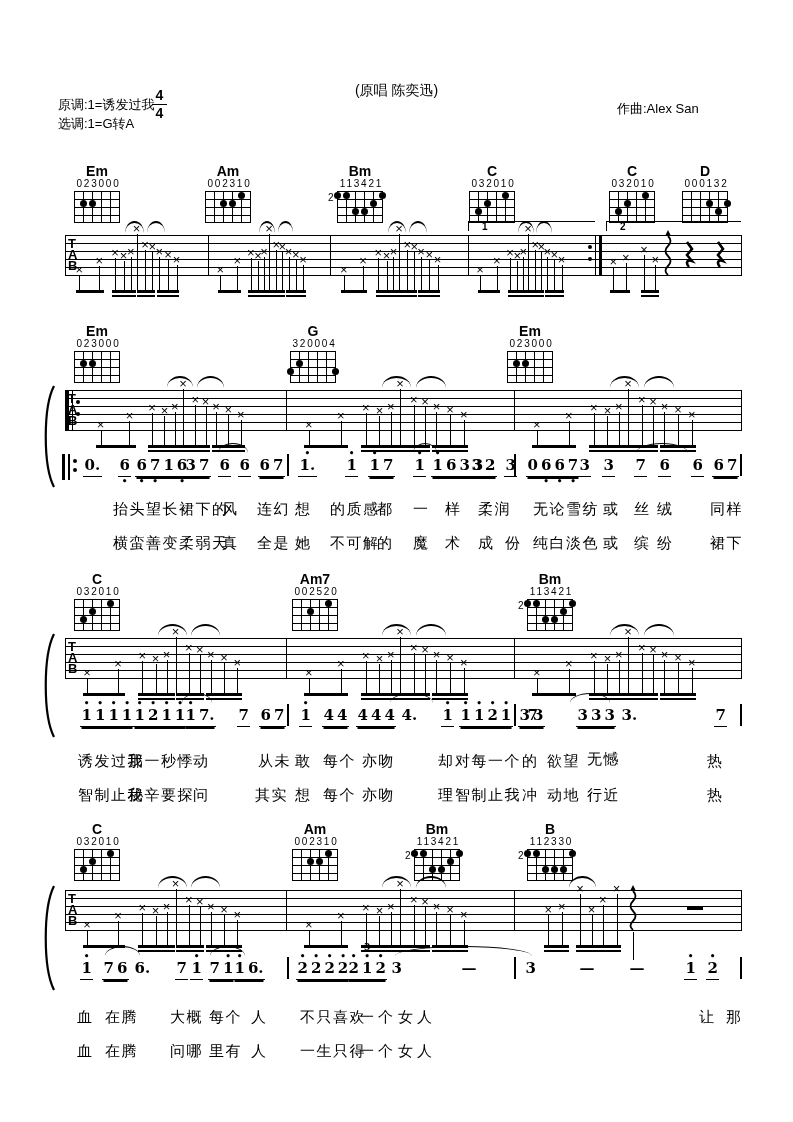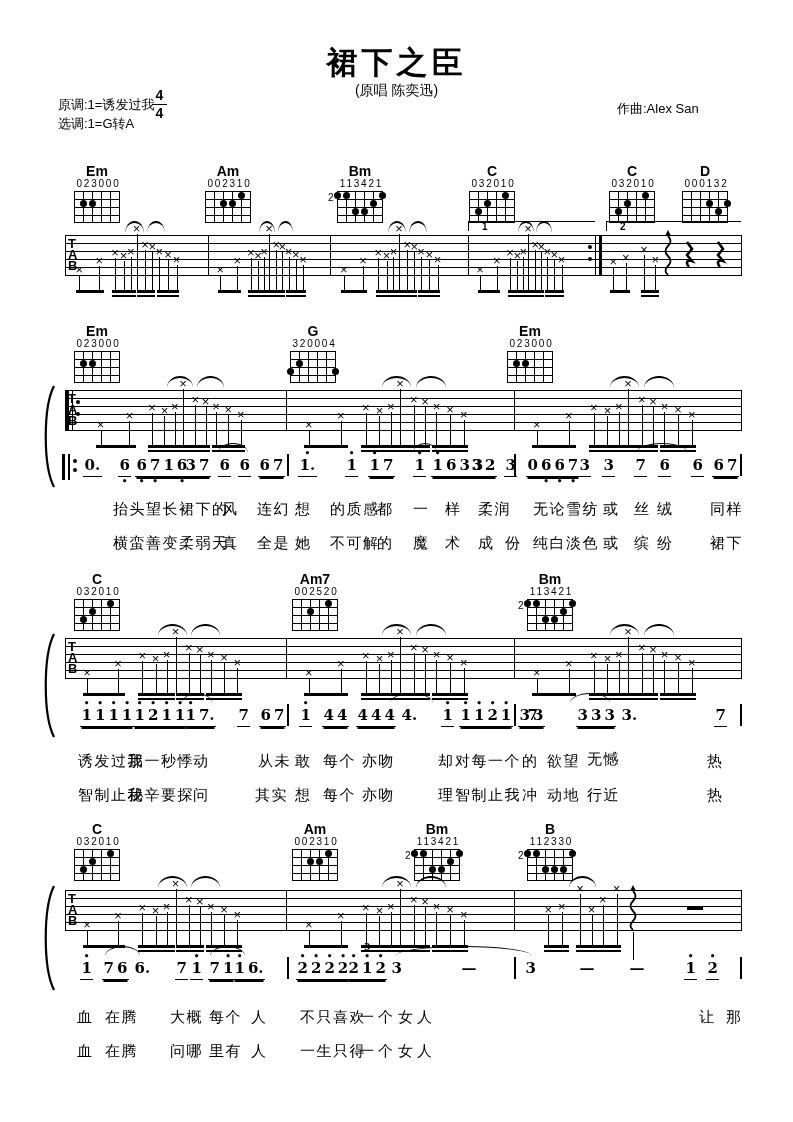--- a/index.html
+++ b/index.html
@@ -52,21 +52,20 @@
         border-radius:50% 50% 0 0 / 100% 100% 0 0;}
   .lyline{position:absolute;left:0;width:793px;height:20px;}
   .lyline span{position:absolute;font-size:15px;letter-spacing:1.5px;white-space:nowrap;line-height:18px;}
   .braceWrap{position:absolute;left:42px;}
   svg{display:block;}
 </style>
 </head>
 <body>
 
 <div class="page">
-  <div class="title">裙下之臣</div>
   <div class="subtitle">(原唱 陈奕迅)</div>
   <div class="keys">
     <div>原调:1=诱发过我</div>
     <div>选调:1=G转A</div>
   </div>
   <div class="timesig">
     <span>4</span>
     <span class="fbar"></span>
     <span>4</span>
   </div>

